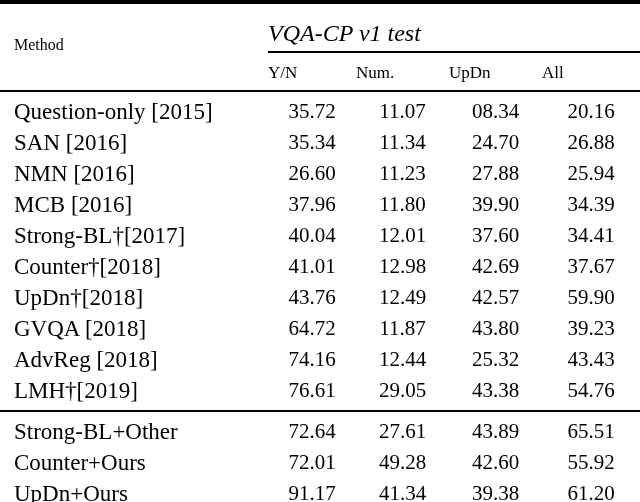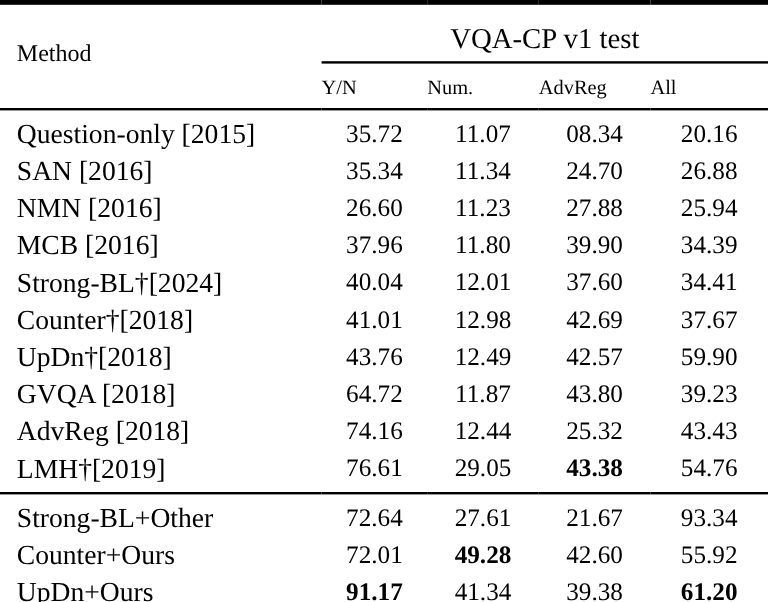--- a/index.html
+++ b/index.html
@@ -37,37 +37,37 @@
   col.c-other  { width: 93px;  }
   col.c-all    { width: 98px;  }
 
   
   tr.rule-top    > td { border-top: 4px solid #000; padding: 0; height: 0; font-size: 0; }
   tr.rule-mid    > td { border-top: 2px solid #000; padding: 0; height: 0; font-size: 0; }
   tr.rule-sect   > td { border-top: 2px solid #000; padding: 0; height: 0; font-size: 0; }
 
   
   td.group-title {
-    text-align: center;
     vertical-align: middle;
     padding: 12px 0 4px 0;
     font-size: 24px;
     white-space: nowrap;
+    font-style: italic;
   }
   td.group-title .grp-inner {
     display: block;
     border-bottom: 2px solid #000;
     padding-bottom: 6px;
   }
 
   td.method-head {
     text-align: left;
     vertical-align: middle;
     padding: 12px 0 22px 14px;
-    font-size: 20px;
+    font-size: 16px;
     white-space: nowrap;
   }
 
   td.sub-head {
     padding: 7px 0 9px 0;
     font-size: 17px;
     white-space: nowrap;
   }
 
   td.method-cell {
@@ -78,21 +78,21 @@
     margin-left: 12px;
   }
   td.num-cell {
     text-align: center;
     padding: 4px 0 4px 0;
     white-space: nowrap;
     font-size: 21px;
     font-variant-numeric: lining-nums tabular-nums;
   }
   td.num-cell.bold,
-  td.method-cell.bold { font-weight: bold; }
+  td.method-cell.bold { font-weight: normal; }
 
   tr.spacer-top > td   { height: 5px; padding: 0; font-size: 0; }
   tr.spacer-small > td { height: 4px; padding: 0; font-size: 0; }
 </style>
 </head>
 <body>
 
 <div id="results-table-figure">
   <table class="results-table">
     <colgroup>
@@ -111,21 +111,21 @@
       </tr>
       <tr>
         <td class="method-head" rowspan="2">Method</td>
         <td class="group-title" colspan="4">
           <span class="grp-inner">VQA-CP v1 test</span>
         </td>
       </tr>
       <tr>
         <td class="sub-head">Y/N</td>
         <td class="sub-head">Num.</td>
-        <td class="sub-head">AdvReg</td>
+        <td class="sub-head">UpDn</td>
         <td class="sub-head">All</td>
       </tr>
       <tr class="rule-mid">
         <td colspan="5"></td>
       </tr>
       <tr class="spacer-small">
         <td colspan="5"></td>
       </tr>
 
       <tr class="data-row">
@@ -150,21 +150,21 @@
         <td class="num-cell">25.94</td>
       </tr>
       <tr class="data-row">
         <td class="method-cell">MCB [2016]</td>
         <td class="num-cell">37.96</td>
         <td class="num-cell">11.80</td>
         <td class="num-cell">39.90</td>
         <td class="num-cell">34.39</td>
       </tr>
       <tr class="data-row">
-        <td class="method-cell">Strong-BL†[2024]</td>
+        <td class="method-cell">Strong-BL†[2017]</td>
         <td class="num-cell">40.04</td>
         <td class="num-cell">12.01</td>
         <td class="num-cell">37.60</td>
         <td class="num-cell">34.41</td>
       </tr>
       <tr class="data-row">
         <td class="method-cell">Counter†[2018]</td>
         <td class="num-cell">41.01</td>
         <td class="num-cell">12.98</td>
         <td class="num-cell">42.69</td>
@@ -206,22 +206,22 @@
         <td colspan="5"></td>
       </tr>
       <tr class="spacer-small">
         <td colspan="5"></td>
       </tr>
 
       <tr class="data-row">
         <td class="method-cell">Strong-BL+Other</td>
         <td class="num-cell">72.64</td>
         <td class="num-cell">27.61</td>
-        <td class="num-cell">21.67</td>
-        <td class="num-cell">93.34</td>
+        <td class="num-cell">43.89</td>
+        <td class="num-cell">65.51</td>
       </tr>
       <tr class="data-row">
         <td class="method-cell">Counter+Ours</td>
         <td class="num-cell">72.01</td>
         <td class="num-cell bold">49.28</td>
         <td class="num-cell">42.60</td>
         <td class="num-cell">55.92</td>
       </tr>
       <tr class="data-row">
         <td class="method-cell">UpDn+Ours</td>

